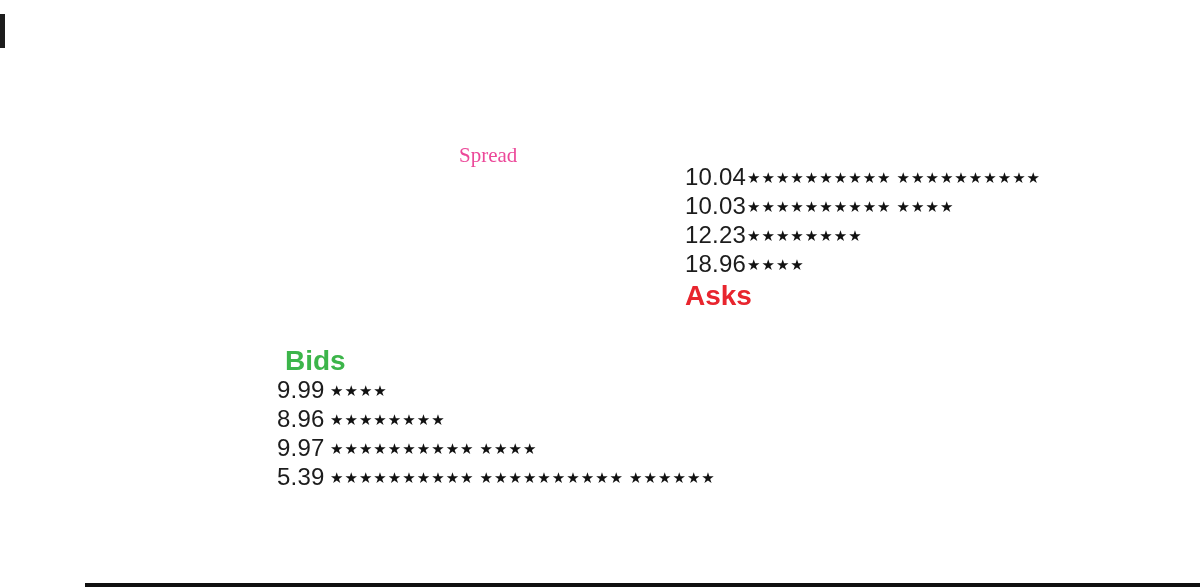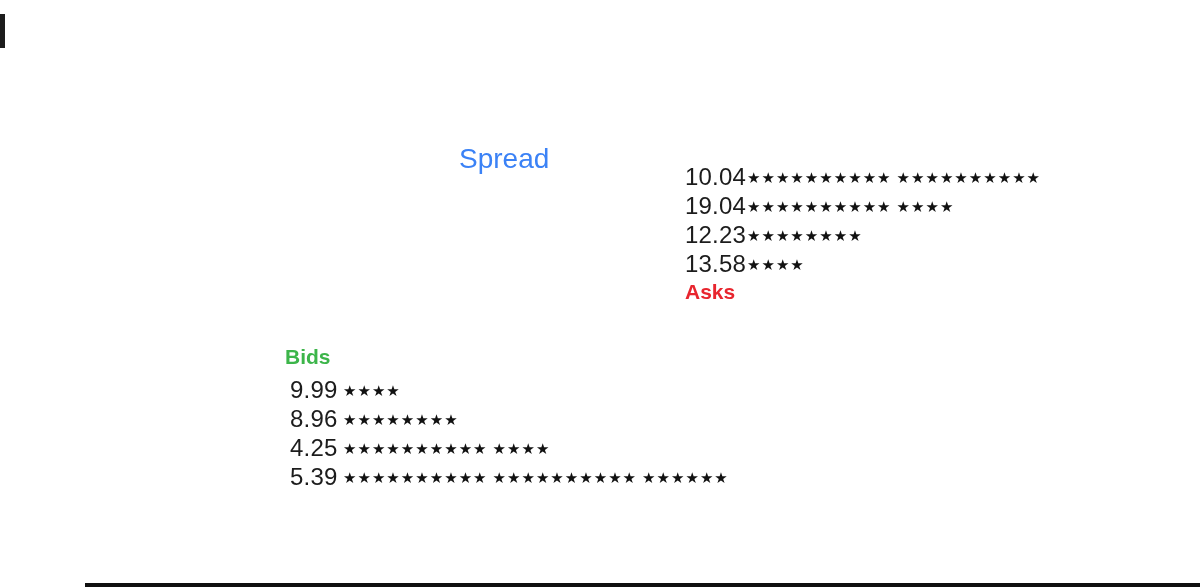--- a/index.html
+++ b/index.html
@@ -9,47 +9,48 @@
     height: 587px;
     background: #ffffff;
     font-family: "Liberation Sans", sans-serif;
     overflow: hidden;
     color: #1c1c1c;
   }
   .spread-title {
     position: absolute;
     left: 459px;
     top: 143px;
-    font-size: 28px;
-    color: #3b82f6;
+    font-size: 21px;
+    color: #ec4899;
+    font-family: Liberation Serif, serif;
   }
   .underlying {
     position: absolute;
     left: 418px;
     top: 306px;
     font-size: 22px;
     color: #1c1c1c;
   }
   .asks-block { position: absolute; left: 685px; top: 162px; }
-  .bids-block { position: absolute; left: 290px; top: 375px; }
+  .bids-block { position: absolute; left: 277px; top: 375px; }
   .book-row { display: flex; align-items: center; height: 29px; }
   .price { font-size: 24px; color: #1c1c1c; letter-spacing: 0.2px; }
   .asks-block .price { width: 56px; }
   .bids-block .price { width: 47px; }
   .stars { display: flex; align-items: center; margin-left: 6px; padding-top: 2px; }
   .star {
     font-size: 15px;
     line-height: 1;
     color: #111111;
     margin-right: 1px;
   }
   .star.group-gap { margin-right: 6px; }
   .side-label {
     position: absolute;
-    font-size: 21px;
+    font-size: 28px;
     font-weight: 600;
   }
   .asks-label { left: 685px; top: 280px; color: #e8252e; }
   .bids-label { left: 285px; top: 345px; color: #3cb54a; }
   .bottom-bar {
     position: absolute;
     left: 85px;
     right: 0;
     bottom: 0;
     height: 4px;
@@ -93,21 +94,21 @@
           <span class="star">★</span>
           <span class="star">★</span>
           <span class="star">★</span>
           <span class="star">★</span>
           <span class="star">★</span>
           <span class="star">★</span>
           <span class="star">★</span>
         </span>
       </div>
       <div class="book-row">
-        <span class="price">19.04</span>
+        <span class="price">10.03</span>
         <span class="stars">
           <span class="star">★</span>
           <span class="star">★</span>
           <span class="star">★</span>
           <span class="star">★</span>
           <span class="star">★</span>
           <span class="star">★</span>
           <span class="star">★</span>
           <span class="star">★</span>
           <span class="star">★</span>
@@ -125,21 +126,21 @@
           <span class="star">★</span>
           <span class="star">★</span>
           <span class="star">★</span>
           <span class="star">★</span>
           <span class="star">★</span>
           <span class="star">★</span>
           <span class="star">★</span>
         </span>
       </div>
       <div class="book-row">
-        <span class="price">13.58</span>
+        <span class="price">18.96</span>
         <span class="stars">
           <span class="star">★</span>
           <span class="star">★</span>
           <span class="star">★</span>
           <span class="star">★</span>
         </span>
       </div>
     </div>
 
   <div class="side-label asks-label">Asks</div>
@@ -164,21 +165,21 @@
           <span class="star">★</span>
           <span class="star">★</span>
           <span class="star">★</span>
           <span class="star">★</span>
           <span class="star">★</span>
           <span class="star">★</span>
           <span class="star">★</span>
         </span>
       </div>
       <div class="book-row">
-        <span class="price">4.25</span>
+        <span class="price">9.97</span>
         <span class="stars">
           <span class="star">★</span>
           <span class="star">★</span>
           <span class="star">★</span>
           <span class="star">★</span>
           <span class="star">★</span>
           <span class="star">★</span>
           <span class="star">★</span>
           <span class="star">★</span>
           <span class="star">★</span>

